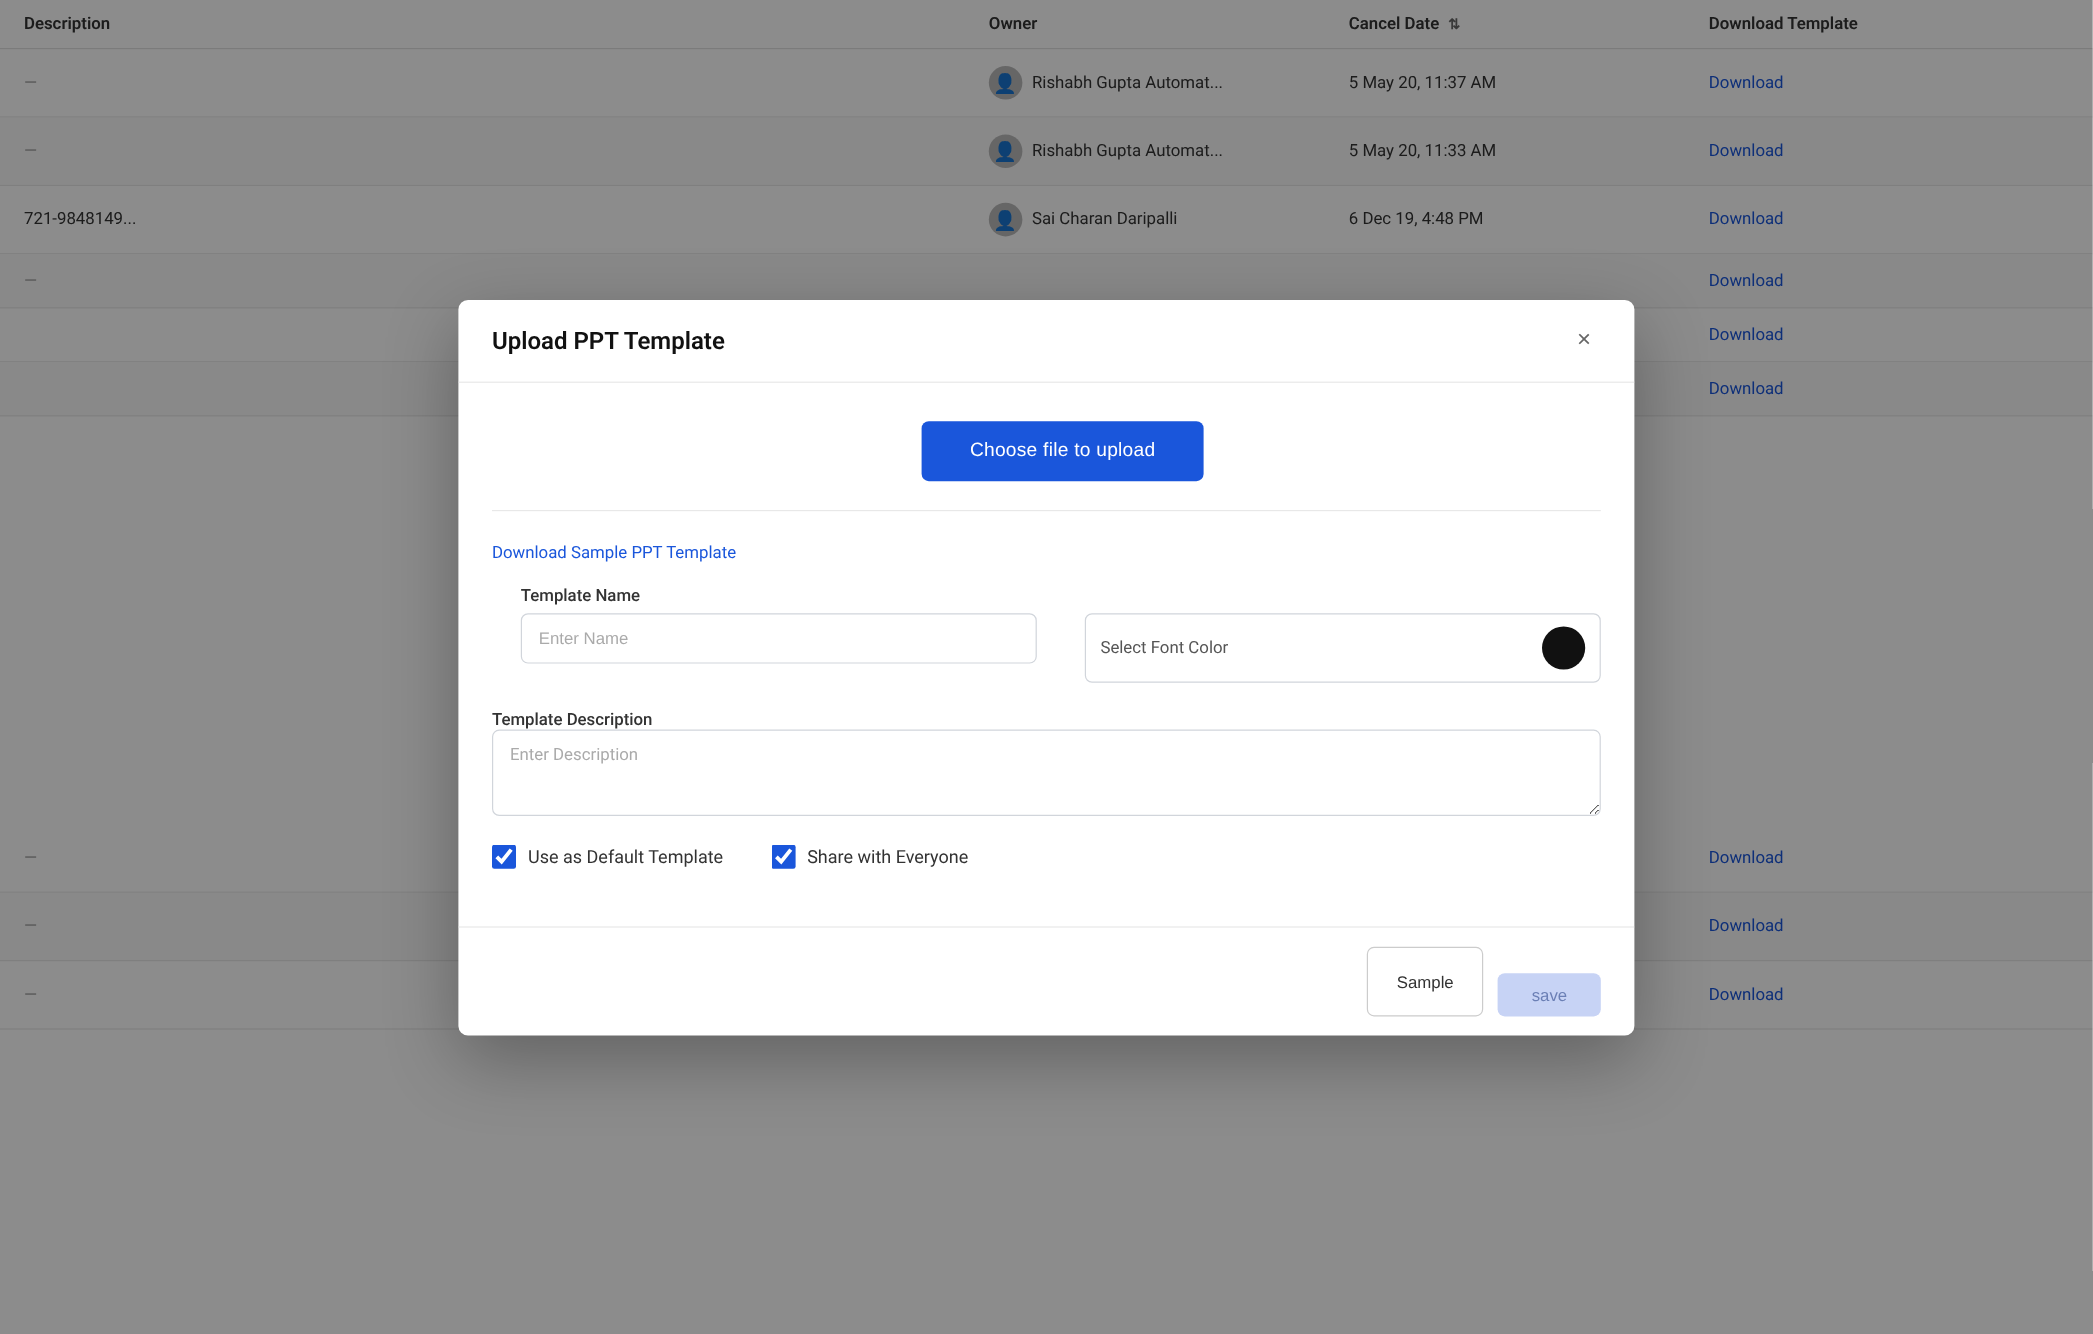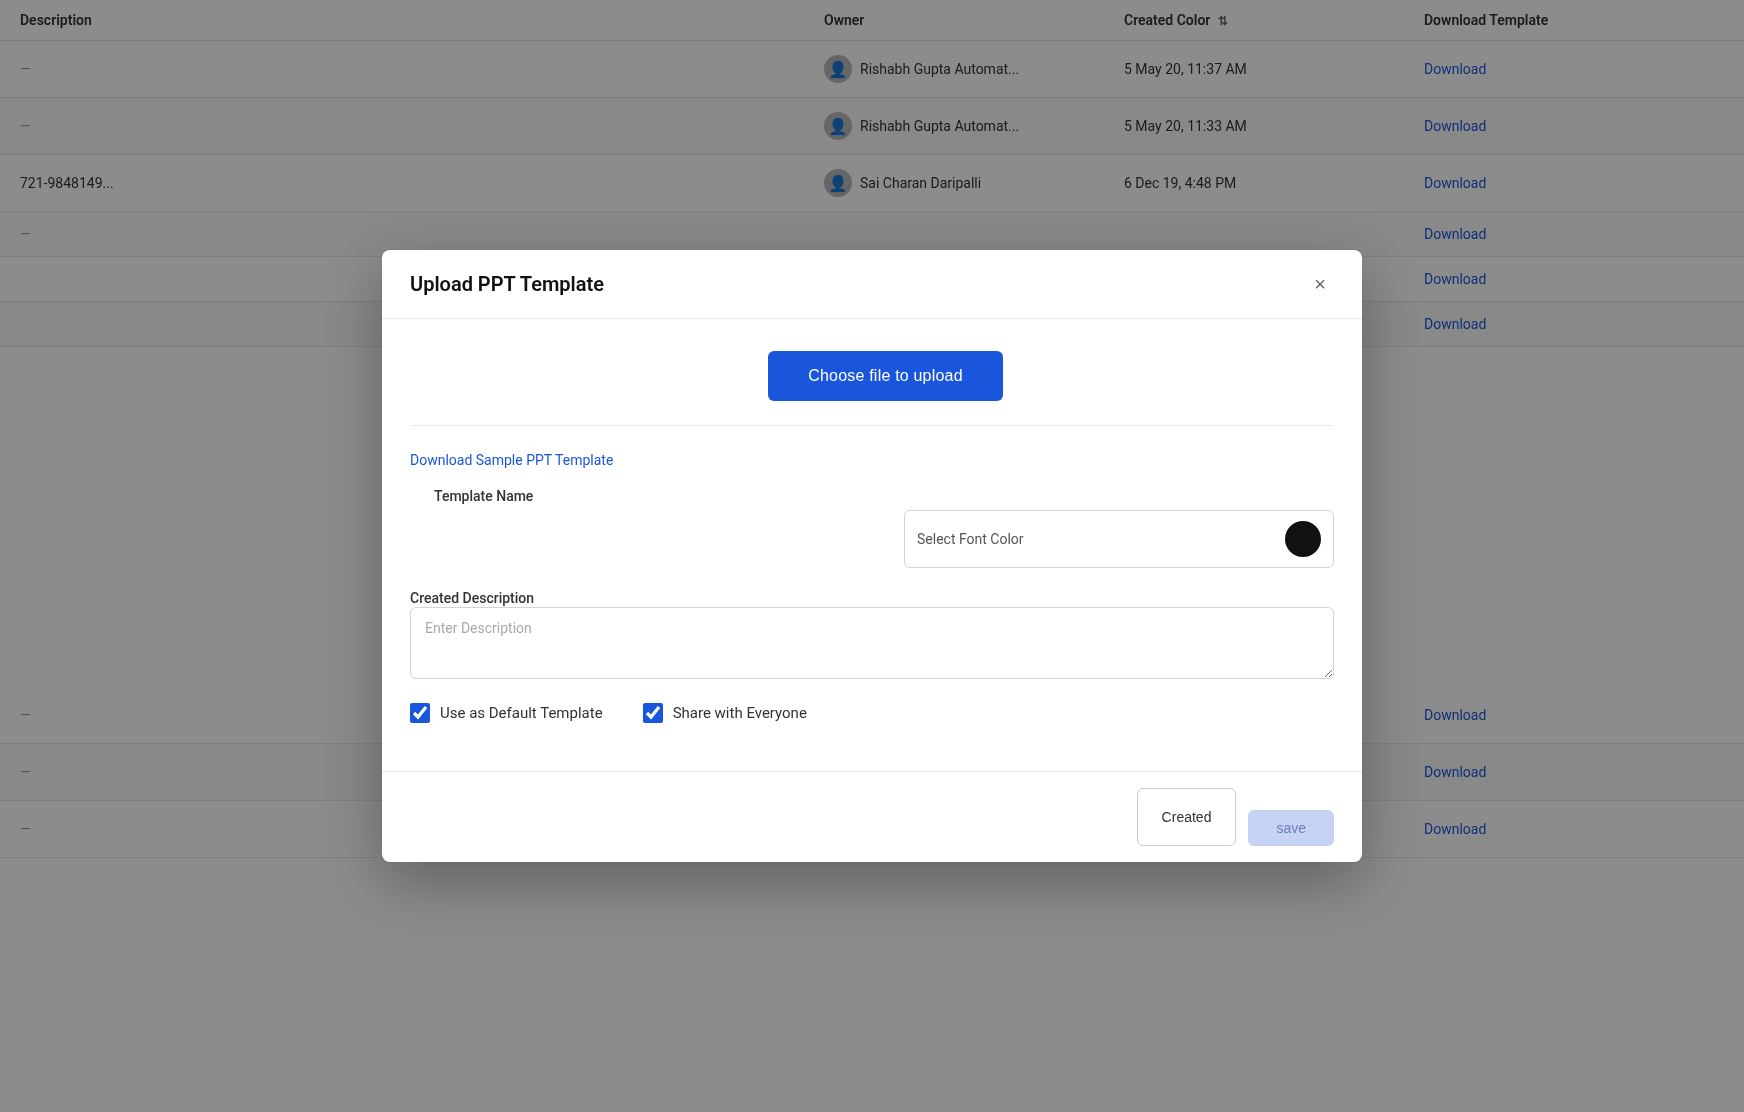--- a/index.html
+++ b/index.html
@@ -263,21 +263,21 @@
   </style>
 </head>
 <body>
 
 <div class="bg-table">
   <div class="table-header">
     <span>Description</span>
     <span></span>
     <span>Owner</span>
     <span>
-      <span>Created Color</span>
+      <span>Cancel Date</span>
       <span class="sort-icon">⇅</span>
     </span>
     <span>Download Template</span>
   </div>
 
   <div class="table-row">
     <span class="dash">—</span>
     <span></span>
     <span class="owner-cell">
       <span class="avatar-icon">👤</span>
@@ -380,48 +380,49 @@
         <button class="upload-btn">Choose file to upload</button>
       </div>
 
       
       <a class="download-sample" href="#">Download Sample PPT Template</a>
 
       
       <div class="form-row">
         <div class="form-group name-group">
           <label class="form-label">Template Name</label>
+          <input class="form-input" type="text" placeholder="Enter Name" style="">
         </div>
         <div class="form-group color-group">
           <label class="form-label">&nbsp;</label>
           <div class="color-selector">
             <span class="color-selector-label">Select Font Color</span>
             <span class="color-swatch"></span>
           </div>
         </div>
       </div>
 
       
       <div class="desc-group">
-        <label class="form-label">Created Description</label>
+        <label class="form-label">Template Description</label>
         <textarea class="form-textarea" placeholder="Enter Description" style=""></textarea>
       </div>
 
       
       <div class="checkbox-row">
         <label class="checkbox-item">
           <input type="checkbox" class="checkbox-input" checked="" style="">
           <span class="checkbox-label">Use as Default Template</span>
         </label>
         <label class="checkbox-item">
           <input type="checkbox" class="checkbox-input" checked="" style="">
           <span class="checkbox-label">Share with Everyone</span>
         </label>
       </div>
     </div>
 
     <div class="modal-footer">
-      <button class="btn-cancel">Created</button>
+      <button class="btn-cancel">Sample</button>
       <button class="btn-save">save</button>
     </div>
 
   </div>
 </div>
 
 </body></html>

